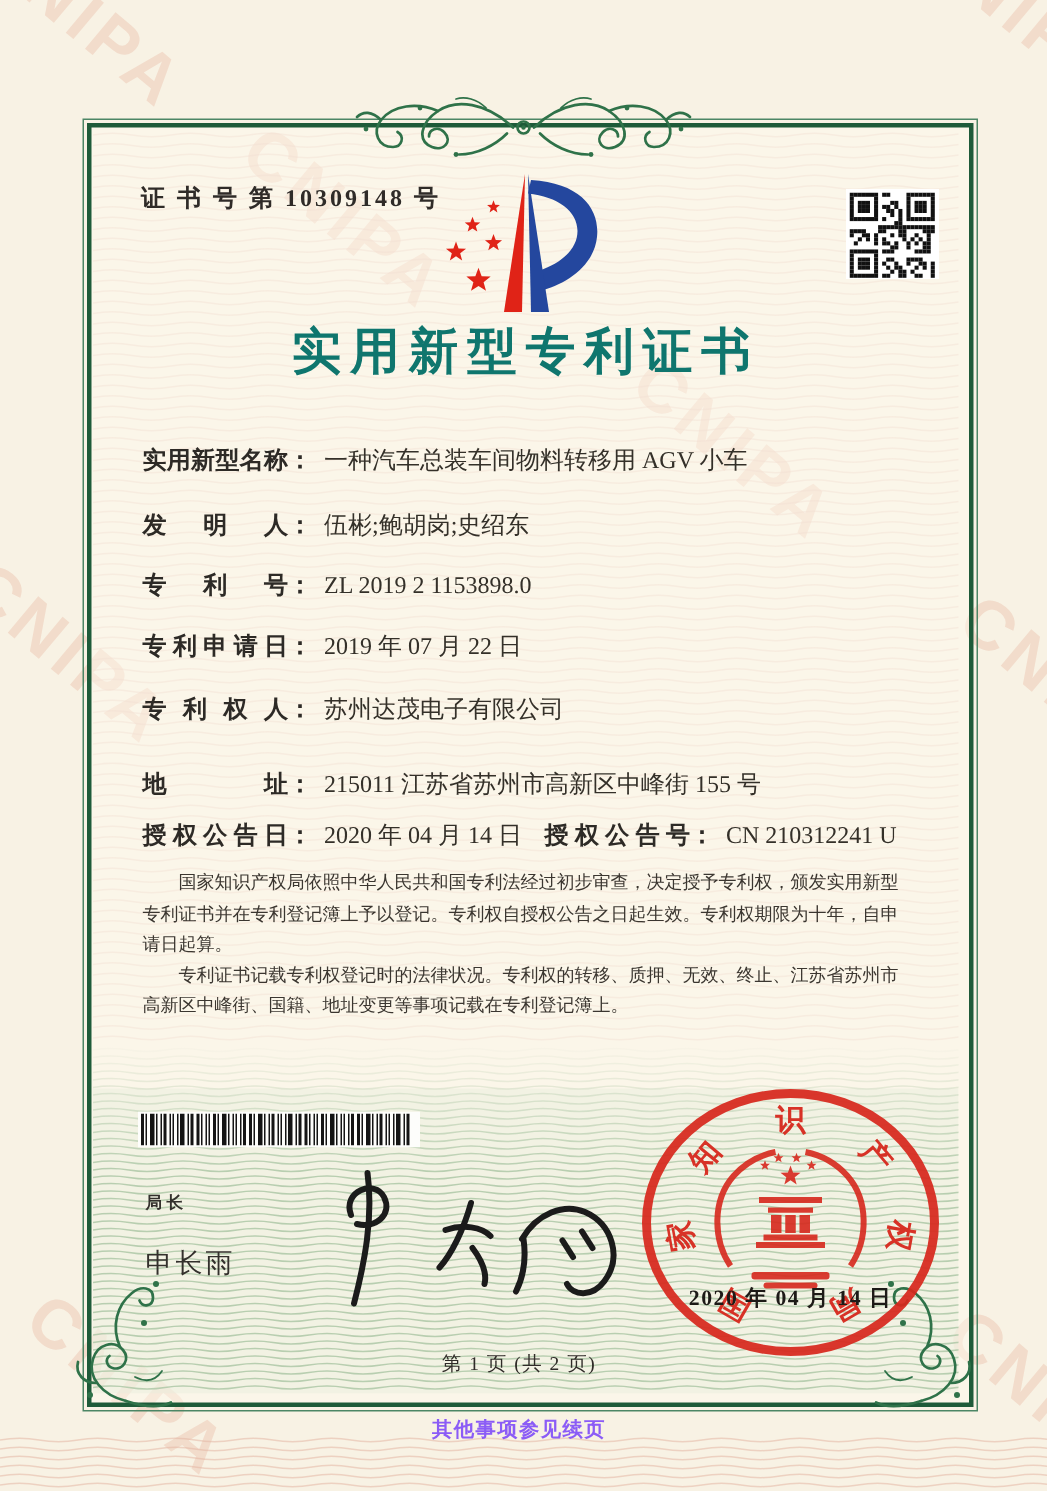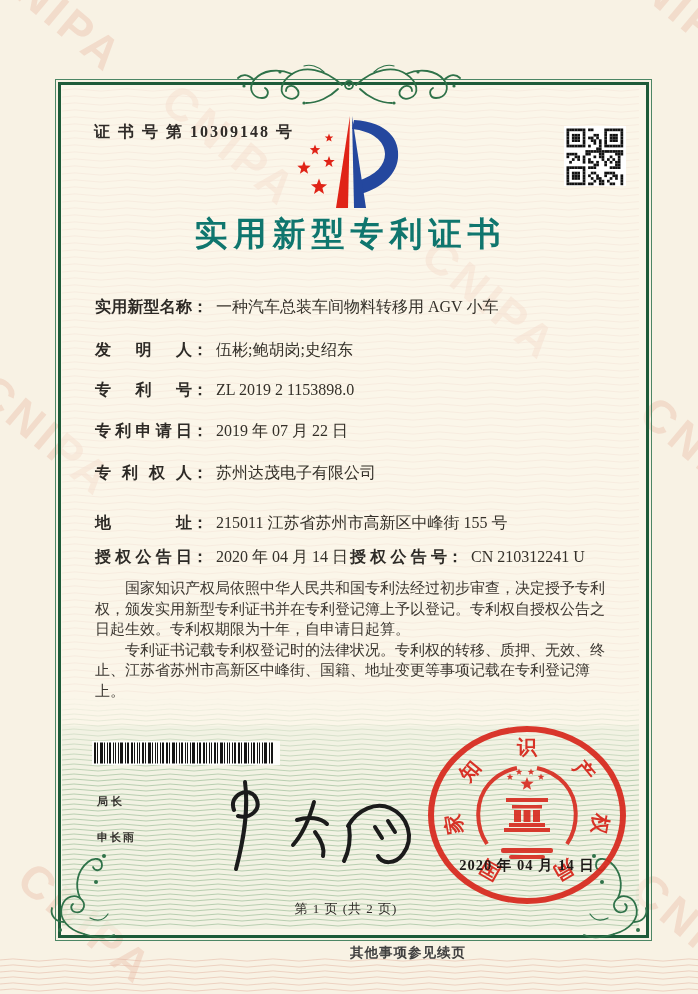--- a/index.html
+++ b/index.html
@@ -23,33 +23,33 @@
   }
   .cert-no{position:absolute;left:94px;top:122px;font-size:16px;letter-spacing:2px;color:#2f2b28;font-weight:700;}
   .title{
     position:absolute;left:58px;top:212px;width:585px;text-align:center;
     font-size:33px;font-weight:700;letter-spacing:6px;color:#0f766e;
   }
   .row{position:absolute;left:95px;width:515px;font-size:16px;color:#2d2a26;font-weight:600;white-space:nowrap;}
   .lbl{display:inline-block;width:97px;text-align:justify;text-align-last:justify;}
   .colon{display:inline-block;}
   .val{padding-left:8px;font-weight:500;color:#343029;}
-  .pair2{position:absolute;left:255px;top:0;}
+  .pair2{position:absolute;left:268px;top:0;}
   .bodytext{
     position:absolute;left:95px;top:578px;width:513px;
-    font-size:15px;line-height:20.6px;color:#3b3630;
+    font-size:12px;line-height:20.6px;color:#3b3630;
   }
   .bodytext p{margin:0;text-indent:2em;}
   .director-title{position:absolute;left:97px;top:794px;font-family:"Liberation Sans","DejaVu Sans",sans-serif;font-size:11px;font-weight:700;letter-spacing:3px;color:#33302c;}
-  .director-name{position:absolute;left:97px;top:830px;font-family:"Liberation Sans","DejaVu Sans",sans-serif;font-size:11px;font-weight:700;letter-spacing:2px;color:#33302c;}
+  .director-name{position:absolute;left:97px;top:830px;font-family:"Liberation Sans","DejaVu Sans",sans-serif;font-size:18px;font-weight:400;letter-spacing:2px;color:#33302c;}
   .seal{position:absolute;left:424px;top:722px;width:206px;height:186px;}
   .seal-char{position:absolute;font-size:20px;font-weight:700;color:#d7281d;opacity:0.95;}
   .seal-date{position:absolute;left:0;top:134px;width:206px;text-align:center;font-size:14.5px;color:#1d1a17;letter-spacing:1px;font-weight:600;}
   .page-info{position:absolute;left:226px;top:900px;width:240px;text-align:center;font-size:13px;letter-spacing:1px;color:#2f2b28;}
-  .cont-note{position:absolute;left:226px;top:944px;width:240px;text-align:right;font-size:13.5px;letter-spacing:1px;color:#404040;font-weight:600;}
+  .cont-note{position:absolute;left:226px;top:944px;width:240px;text-align:center;font-size:13.5px;letter-spacing:1px;color:#8b5cf6;font-weight:600;}
   svg{display:block;}
 </style>
 </head>
 <body>
 
 <div class="page">
 
   <div class="wm" style="left:-24px;top:-16px;">CNIPA</div>
   <div class="wm" style="left:600px;top:-20px;">CNIPA</div>
   <div class="wm" style="left:150px;top:118px;">CNIPA</div>

